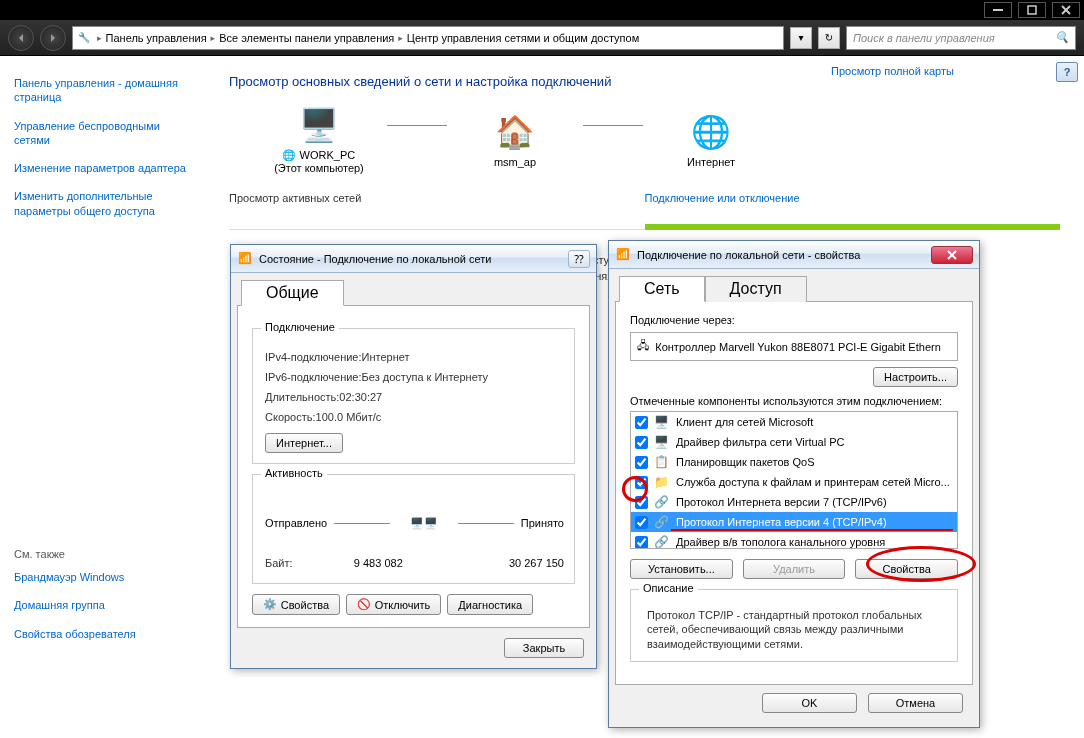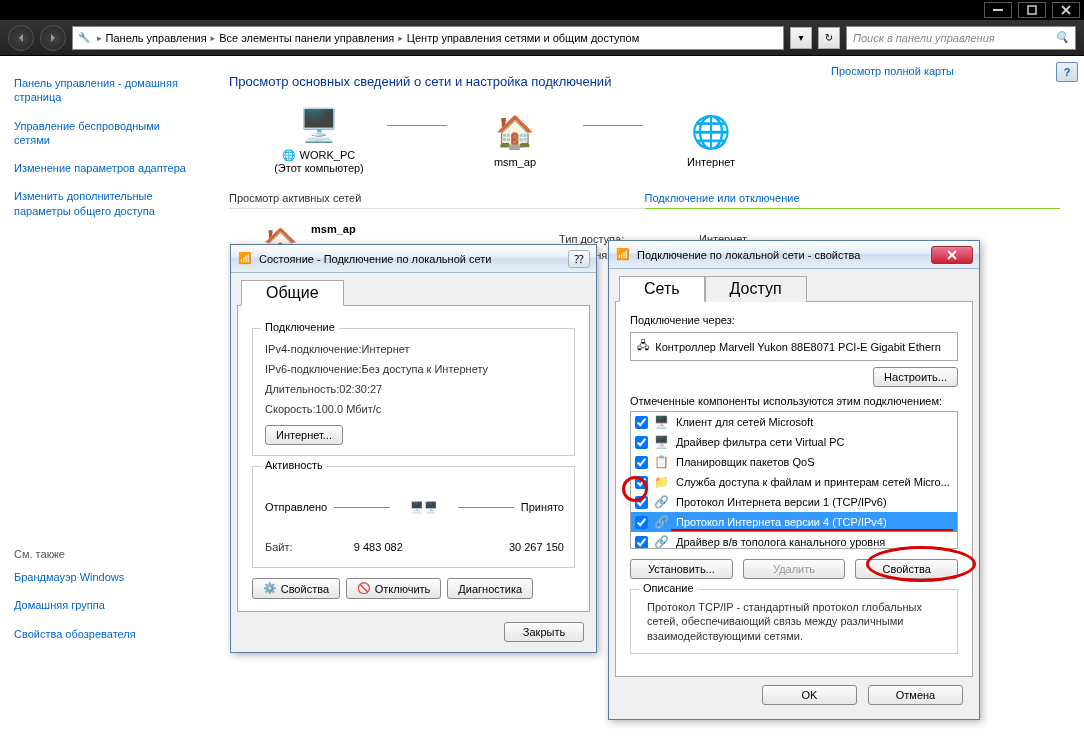--- a/index.html
+++ b/index.html
@@ -38,21 +38,21 @@
 .net-map { display: flex; align-items: center; gap: 8px; margin-left: 30px; }
 .net-node { text-align: center; width: 120px; }
 .net-node .icon { width: 48px; height: 40px; margin: 0 auto 4px; display: flex; align-items: center; justify-content: center; font-size: 32px; }
 .net-node .nlabel { font-size: 11px; color: #000; }
 .net-node .nsub { font-size: 11px; color: #000; }
 .net-dash { width: 60px; border-top: 1px solid #888; height: 0; margin-bottom: 28px; }
 .map-link { color: #0066cc; cursor: pointer; margin-left: 60px; margin-top: -50px; }
 
 .sec-row { display: flex; margin-top: 18px; }
 .sec-left { flex: 1; color: #333; padding-bottom: 4px; border-bottom: 1px solid #ddd; }
-.sec-right { flex: 1; color: #0066cc; cursor: pointer; padding-bottom: 4px; border-bottom: 1px solid #84cc16; }
+.sec-right { flex: 1; color: #0066cc; cursor: pointer; padding-bottom: 20px; border-bottom: 6px solid #84cc16; }
 
 .net-entry { display: flex; margin-top: 14px; align-items: flex-start; }
 .net-entry .nicon { width: 44px; height: 38px; margin: 0 8px 0 30px; display: flex; align-items: center; justify-content: center; font-size: 28px; }
 .net-entry .ntitle { font-weight: bold; font-size: 11px; }
 .kv-grid { margin-left: 330px; margin-top: -30px; }
 .kv-row { display: flex; font-size: 11px; padding: 2px 0; }
 .kv-row .k { width: 140px; color: #333; }
 .kv-row .v { color: #333; }
 .kv-row .v.link { color: #0066cc; cursor: pointer; }
 
@@ -67,21 +67,21 @@
 .dlg-body { padding: 6px; }
 
 
 .tabs { display: flex; border-bottom: 1px solid #aaa; padding-left: 4px; }
 .tab { padding: 3px 24px; border: 1px solid #aaa; border-bottom: none; background: #f0f0f0; font-size: 16px; cursor: pointer; position: relative; top: 1px; }
 .tab.active { background: #fff; border-bottom: 1px solid #fff; }
 .tab-pane { background: #fff; border: 1px solid #aaa; border-top: none; padding: 12px 14px; }
 
 
 .status-dlg { left: 230px; top: 244px; width: 367px; }
-.group { border: 1px solid #ccc; margin: 10px 0; padding: 10px 10px 10px 12px; position: relative; }
+.group { border: 1px solid #ccc; margin: 10px 0; padding: 18px 10px 10px 12px; position: relative; }
 .group-title { position: absolute; top: -8px; left: 8px; background: #fff; padding: 0 4px; font-size: 11px; }
 .stat-row { display: flex; font-size: 11px; padding: 4px 0; }
 .stat-row .l { color: #333; }
 .stat-row .r { color: #333; }
 
 .btn { padding: 3px 10px; border: 1px solid #888; background: linear-gradient(#fdfdfd,#e6e6e6); font-size: 11px; cursor: pointer; border-radius: 3px; display: inline-flex; align-items: center; gap: 4px; }
 
 .activity-row { display: flex; justify-content: space-between; align-items: center; margin: 8px 0; }
 .act-center { width: 54px; height: 44px; display: flex; align-items: center; justify-content: center; }
 .act-dash { width: 56px; border-top: 1px solid #888; }
@@ -331,21 +331,21 @@
             <span>Планировщик пакетов QoS</span>
           </div>
         <div class="comp-item">
             <input type="checkbox" checked="" style="">
             <span class="comp-icon">📁</span>
             <span>Служба доступа к файлам и принтерам сетей Micro...</span>
           </div>
         <div class="comp-item">
             <input type="checkbox" checked="" style="">
             <span class="comp-icon">🔗</span>
-            <span>Протокол Интернета версии 1 (TCP/IPv6)</span>
+            <span>Протокол Интернета версии 7 (TCP/IPv6)</span>
           </div>
         <div class="comp-item sel">
             <input type="checkbox" checked="" style="">
             <span class="comp-icon">🔗</span>
             <span>Протокол Интернета версии 4 (TCP/IPv4)</span>
             <div class="underline-red"></div>
           </div>
         <div class="comp-item">
             <input type="checkbox" checked="" style="">
             <span class="comp-icon">🔗</span>

